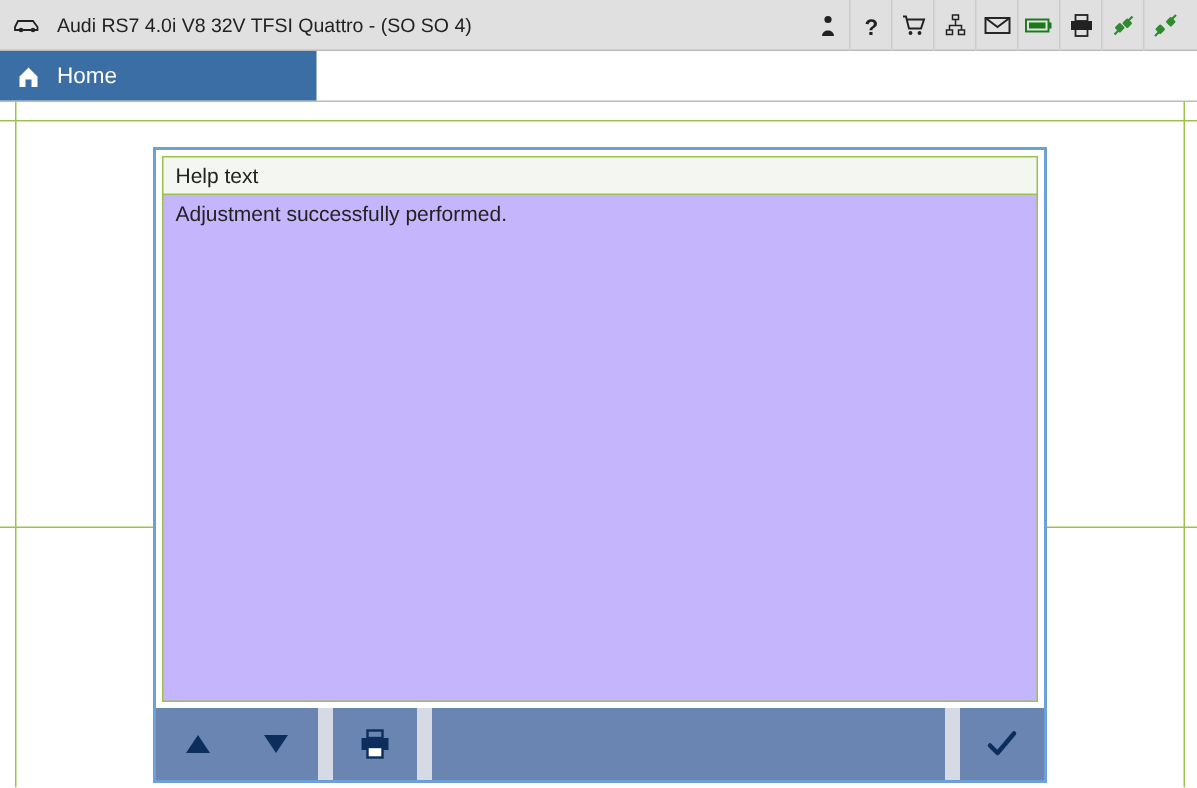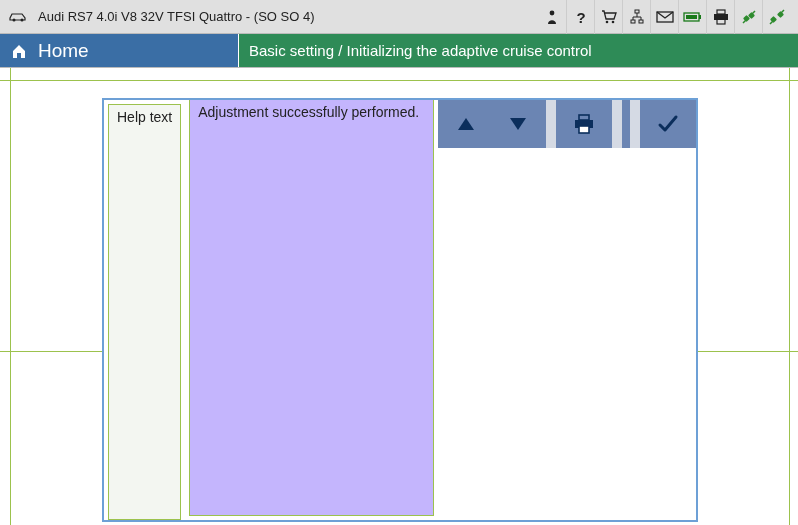--- a/index.html
+++ b/index.html
@@ -40,28 +40,28 @@
       cursor: pointer;
     }
     .titlebar-icons .tb-icon:first-child { border-left: none; }
     
     .navbar {
       height: 34px;
       display: flex;
       border-bottom: 1px solid #bbb;
     }
     .nav-home {
-      width: 238px;
+      width: 211px;
       background: #3a6ea5;
       color: #fff;
       display: flex;
       align-items: center;
       padding-left: 10px;
       gap: 10px;
-      font-size: 19px;
+      font-size: 15px;
       cursor: pointer;
     }
     .nav-breadcrumb {
       flex: 1;
       background: #2e8b57;
       color: #fff;
       display: flex;
       align-items: center;
       padding-left: 10px;
       font-size: 15px;
@@ -85,21 +85,21 @@
       background: #9cc24d;
     }
     
     .panel {
       position: absolute;
       left: 102px; top: 30px;
       width: 596px; height: 424px;
       background: #fff;
       border: 2px solid #6da0d6;
       display: flex;
-      flex-direction: row;
+      flex-direction: column;
     }
     .panel-header {
       background: #f3f6f1;
       border-bottom: 1px solid #9cc24d;
       padding: 4px 8px;
       font-size: 14px;
       color: #222;
       margin: 4px 4px 0 4px;
       border: 1px solid #9cc24d;
       border-bottom: 1px solid #9cc24d;
@@ -217,23 +217,20 @@
 
 <div class="navbar">
   <div class="nav-home">
     <span>
       <svg width="18" height="18" viewBox="0 0 18 18">
           <path d="M3 9 L9 3 L15 9 L15 16 L11 16 L11 11 L7 11 L7 16 L3 16 Z" fill="#fff"></path>
         </svg>
     </span>
     <span>Home</span>
   </div>
-  <div class="nav-breadcrumb">
-    <span>Basic setting / Initializing the adaptive cruise control</span>
-  </div>
 </div>
 
 <div class="workspace">
   <div class="bg-hline" style="top:12px"></div>
   <div class="bg-hline" style="top:283px"></div>
   <div class="bg-vline" style="left:10px"></div>
   <div class="bg-vline" style="left:789px"></div>
 
   <div class="panel">
     <div class="panel-header">Help text</div>

